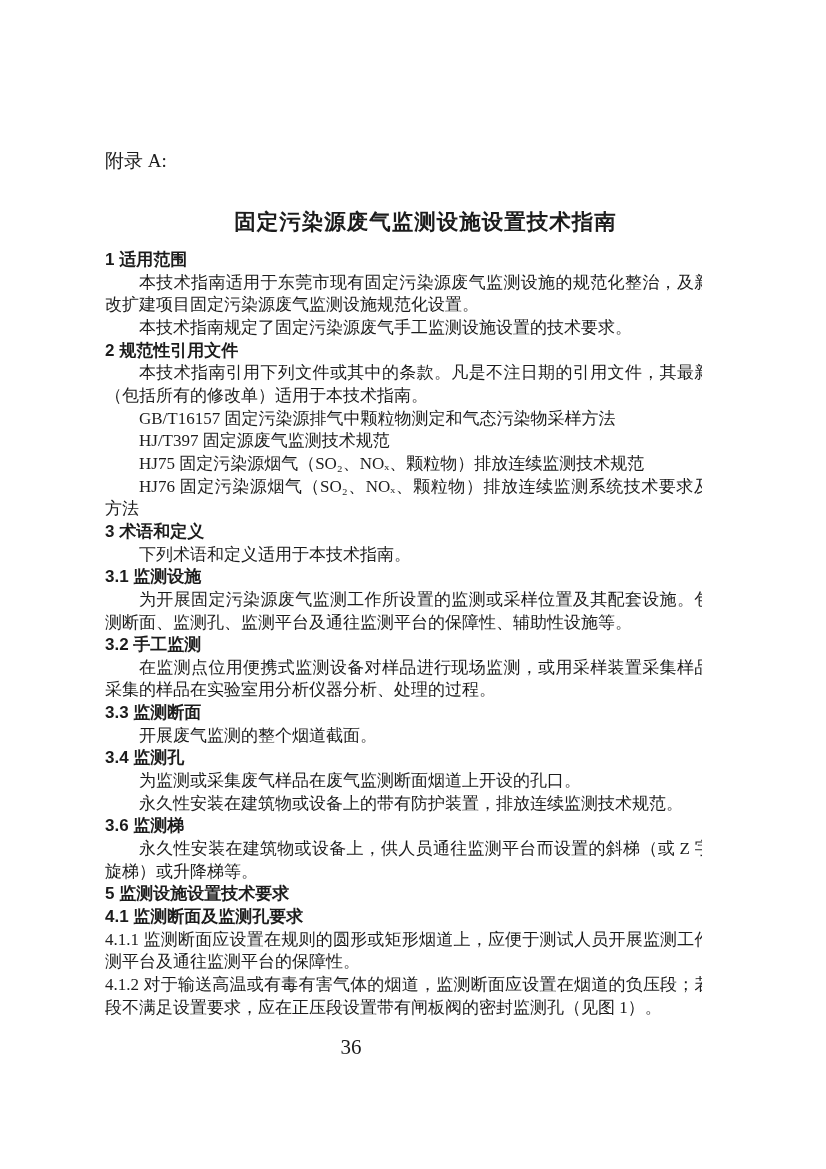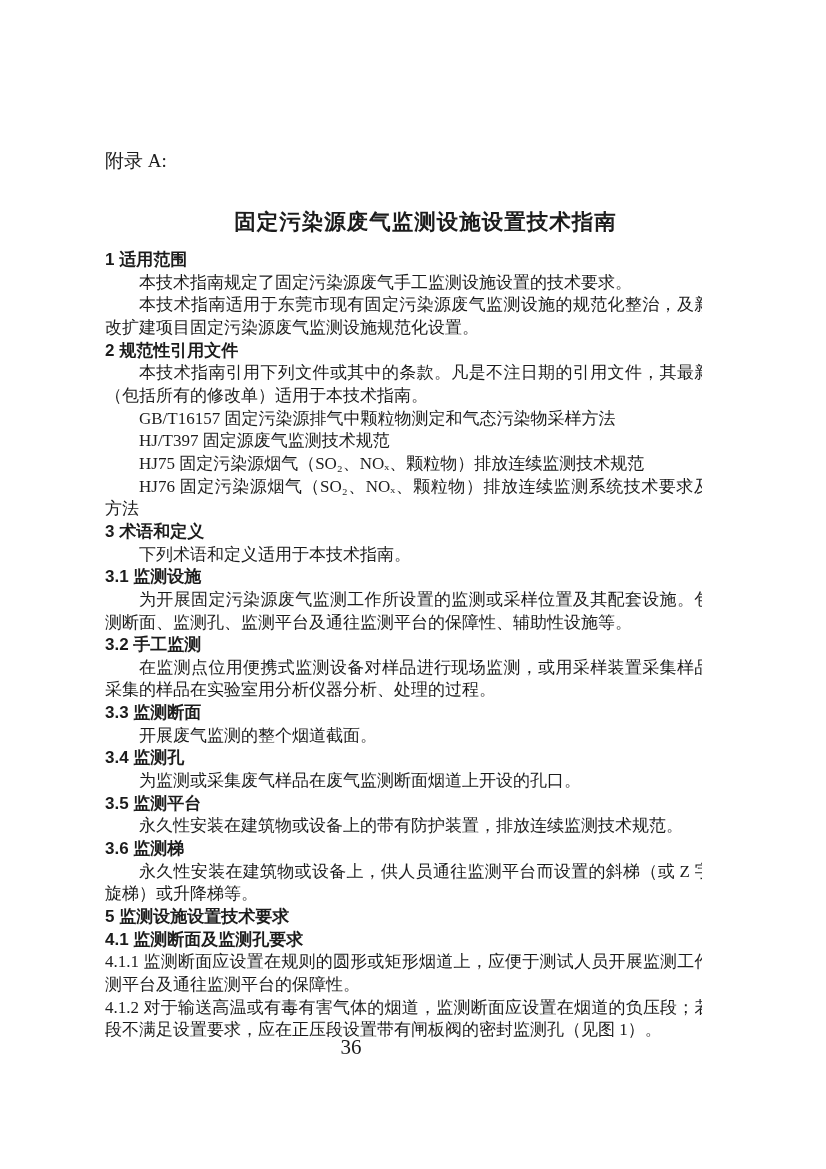--- a/index.html
+++ b/index.html
@@ -71,39 +71,38 @@
 
 <div class="page">
   <div class="content">
 
     <div class="appendix-label">附录 A:</div>
 
     <div class="doc-title">固定污染源废气监测设施设置技术指南</div>
 
     <div class="body-text">
       <div class="b-h1">1 适用范围</div>
+      <div class="b-p">本技术指南适用于东莞市现有固定污染源废气监测设施的规范化整治，及新建、改扩建项目固定污染源废气监测设施规范化设置。</div>
       <div class="b-p">本技术指南规定了固定污染源废气手工监测设施设置的技术要求。</div>
-      <div class="b-p">本技术指南适用于东莞市现有固定污染源废气监测设施的规范化整治，及新建、改扩建项目固定污染源废气监测设施规范化设置。</div>
       <div class="b-h1">2 规范性引用文件</div>
       <div class="b-p">本技术指南引用下列文件或其中的条款。凡是不注日期的引用文件，其最新版本（包括所有的修改单）适用于本技术指南。</div>
       <div class="b-p">GB/T16157 固定污染源排气中颗粒物测定和气态污染物采样方法</div>
       <div class="b-p">HJ/T397 固定源废气监测技术规范</div>
       <div class="b-p">HJ75 固定污染源烟气（SO₂、NOₓ、颗粒物）排放连续监测技术规范</div>
       <div class="b-p">HJ76 固定污染源烟气（SO₂、NOₓ、颗粒物）排放连续监测系统技术要求及检测方法</div>
       <div class="b-h1">3 术语和定义</div>
       <div class="b-p">下列术语和定义适用于本技术指南。</div>
       <div class="b-h2">3.1 监测设施</div>
       <div class="b-p">为开展固定污染源废气监测工作所设置的监测或采样位置及其配套设施。包括监测断面、监测孔、监测平台及通往监测平台的保障性、辅助性设施等。</div>
       <div class="b-h2">3.2 手工监测</div>
       <div class="b-p">在监测点位用便携式监测设备对样品进行现场监测，或用采样装置采集样品，将采集的样品在实验室用分析仪器分析、处理的过程。</div>
       <div class="b-h2">3.3 监测断面</div>
       <div class="b-p">开展废气监测的整个烟道截面。</div>
       <div class="b-h2">3.4 监测孔</div>
       <div class="b-p">为监测或采集废气样品在废气监测断面烟道上开设的孔口。</div>
-      <div class="b-h2">3.5 监测平台</div>
       <div class="b-p">永久性安装在建筑物或设备上的带有防护装置，排放连续监测技术规范。</div>
       <div class="b-h2">3.6 监测梯</div>
       <div class="b-p">永久性安装在建筑物或设备上，供人员通往监测平台而设置的斜梯（或 Z 字梯、旋梯）或升降梯等。</div>
       <div class="b-h1">5 监测设施设置技术要求</div>
       <div class="b-h2">4.1 监测断面及监测孔要求</div>
       <div class="b-pflush">4.1.1 监测断面应设置在规则的圆形或矩形烟道上，应便于测试人员开展监测工作，监测平台及通往监测平台的保障性。</div>
       <div class="b-pflush">4.1.2 对于输送高温或有毒有害气体的烟道，监测断面应设置在烟道的负压段；若负压段不满足设置要求，应在正压段设置带有闸板阀的密封监测孔（见图 1）。</div>
     </div>
 
   </div>

